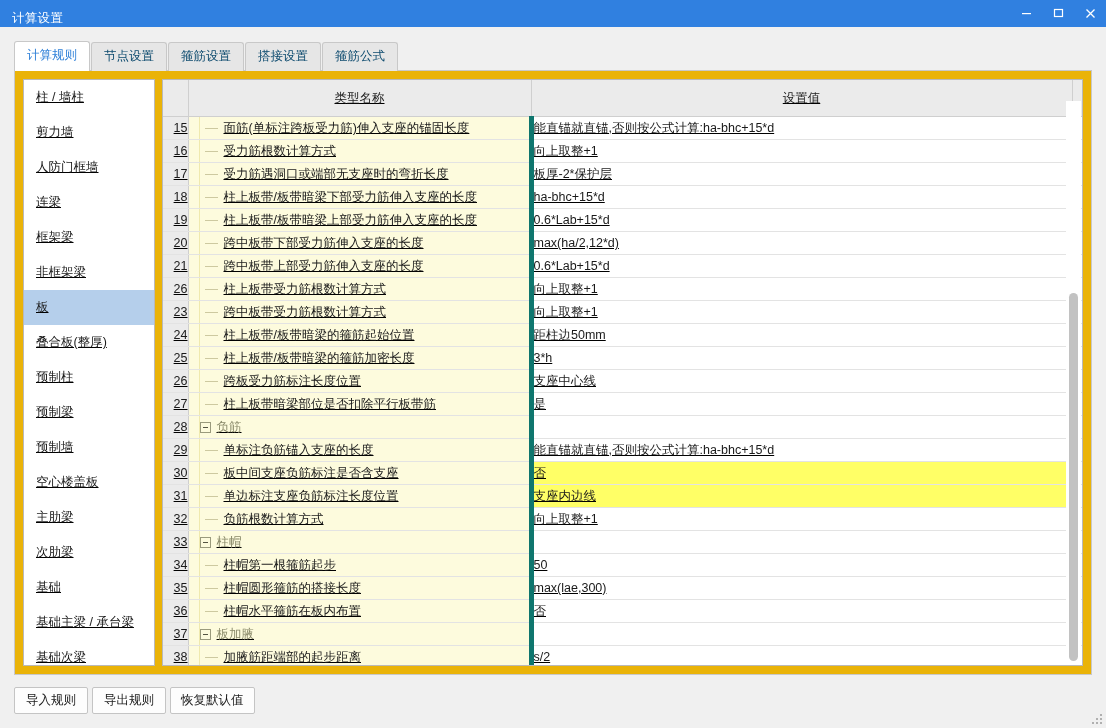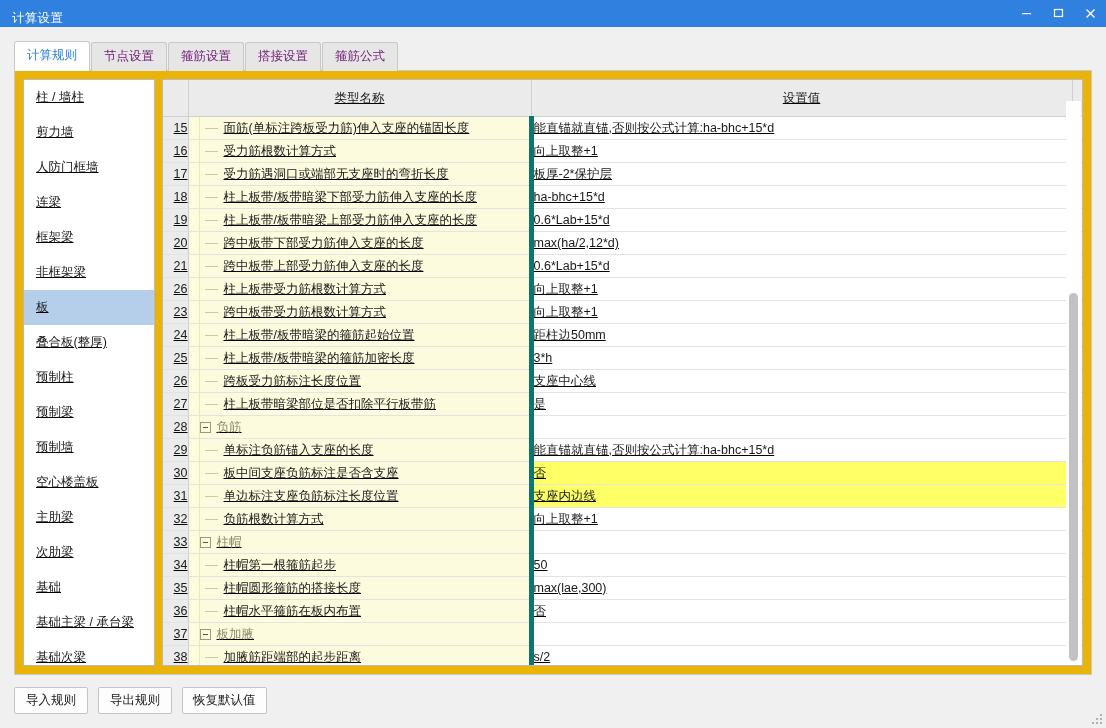--- a/index.html
+++ b/index.html
@@ -56,21 +56,21 @@
     box-sizing: content-box;
     position: relative;
     z-index: 3;
   }
   .tab {
     font-size: 12.5px;
     padding: 6px 12px 7px 12px;
     border: 1px solid #c8c8c8;
     border-bottom: none;
     background: #e6e6e6;
-    color: #701a75;
+    color: #0c4a6e;
     margin-right: 1px;
     border-radius: 3px 3px 0 0;
     line-height: 15px;
     position: relative;
     top: 1px;
   }
   .tab.active {
     background: #ffffff;
     color: #2f80d8;
     border-color: #c8c8c8;
@@ -236,21 +236,21 @@
     background: #c2c2c2;
     border-radius: 5px;
   }
 
   
   .footer {
     position: absolute;
     left: 14px;
     top: 660px;
     display: flex;
-    gap: 10px;
+    gap: 4px;
   }
   .fbtn {
     min-width: 74px;
     height: 27px;
     line-height: 25px;
     text-align: center;
     font-size: 12.5px;
     border: 1px solid #c4c4c4;
     background: #fdfdfd;
     color: #1a1a1a;

